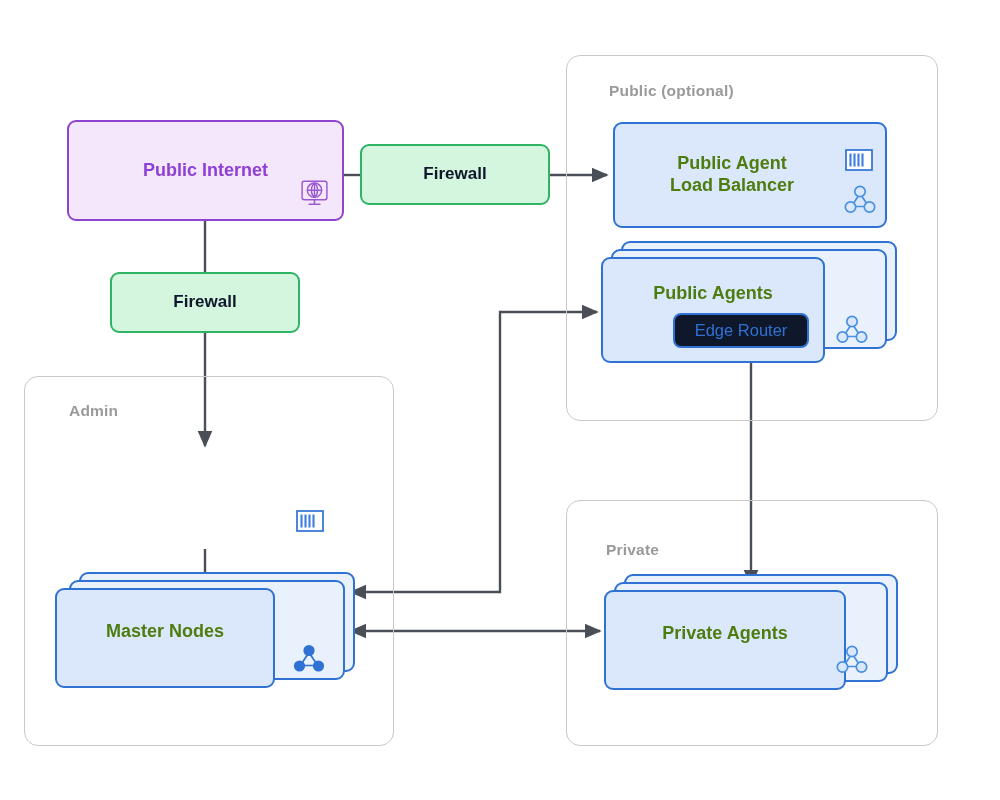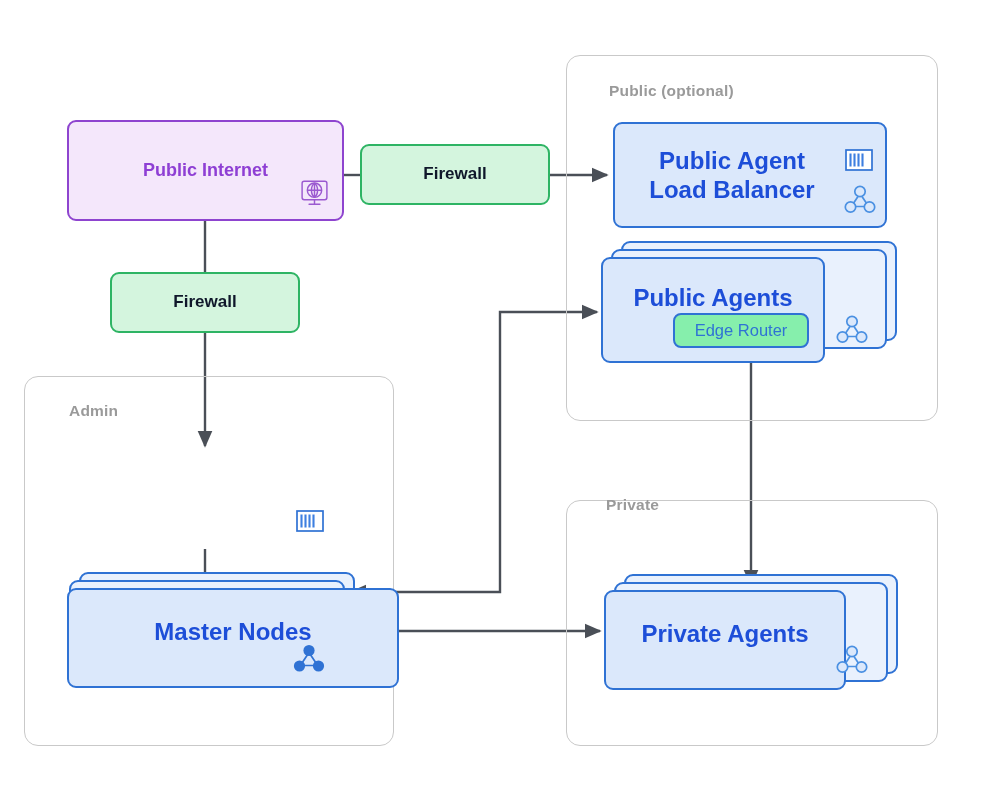--- a/index.html
+++ b/index.html
@@ -48,39 +48,39 @@
   }
   .node-firewall {
     background: #d4f5de;
     border: 2.2px solid #2eb464;
     color: #0f172a;
     font-size: 17px;
   }
   .node-blue {
     background: #dbe8fb;
     border: 2.2px solid #2f72d4;
-    color: #1d4ed8;
-    font-size: 24px;
+    color: #4d7c0f;
+    font-size: 18px;
   }
 
   
   .stack-layer {
     position: absolute;
     background: #e9f1fd;
     border: 2.2px solid #2f72d4;
     border-radius: 9px;
   }
 
   .node-label { pointer-events: none; }
   .node-label.two-line { white-space: pre-line; }
 
   
   .pill {
     position: absolute;
-    background: #86efac;
+    background: #0f172a;
     border: 2.2px solid #2f72d4;
     border-radius: 8px;
     color: #2f72d4;
     font-size: 16.5px;
     font-weight: 400;
     display: flex;
     align-items: center;
     justify-content: center;
   }
 
@@ -120,21 +120,21 @@
     </g>
   </svg>
 
   <div class="group" style="left:566px; top:55px; width:372px; height:366px;"></div>
   <div class="group-label" style="left:609px; top:82px;">Public (optional)</div>
 
   <div class="group" style="left:24px; top:376px; width:370px; height:370px;"></div>
   <div class="group-label" style="left:69px; top:402px;">Admin</div>
 
   <div class="group" style="left:566px; top:500px; width:372px; height:246px;"></div>
-  <div class="group-label" style="left:606px; top:496px;">Private</div>
+  <div class="group-label" style="left:606px; top:541px;">Private</div>
 
   <div class="node node-internet" style="left:67px; top:120px; width:277px; height:101px;">
     <span class="node-label">Public Internet</span>
   </div>
   <span class="icon" style="left:299px; top:178px;">
     <svg width="31" height="31" viewBox="0 0 32 32">
       <g fill="none" stroke="#9b59d0" stroke-width="1.5">
         <rect x="3.2" y="3.4" width="25.6" height="19" rx="2.2"></rect>
         <path d="M16 22.4 L16 26.6 M10.4 27.2 L21.6 27.2" stroke-linecap="round"></path>
         <circle cx="16" cy="12.6" r="7.4" fill="#f4e7fb"></circle>
@@ -207,21 +207,21 @@
         <path d="M5.5,4.5 L5.5,17.5"></path>
         <path d="M9.5,4.5 L9.5,17.5"></path>
         <path d="M13.5,4.5 L13.5,17.5"></path>
         <path d="M17.5,4.5 L17.5,17.5"></path>
       </g>
     </svg>
   </span>
 
   <div class="stack-layer" style="left:79px; top:572px; width:276px; height:100px;"></div>
   <div class="stack-layer" style="left:69px; top:580px; width:276px; height:100px;"></div>
-  <div class="node node-blue" style="left:67px; top:588px; width:332px; height:100px;">
+  <div class="node node-blue" style="left:55px; top:588px; width:220px; height:100px;">
     <span class="node-label" style="transform:translateY(-6px);">Master Nodes</span>
   </div>
   <span class="icon" style="left:292px; top:643px;">
     <svg width="34" height="32" viewBox="0 0 34 32">
       <g stroke="#2f72d4" stroke-width="1.7" fill="none">
         <path d="M17 9.5 L9 21.5 M17 9.5 L25 21.5 M10 22.5 L24 22.5"></path>
       </g>
       <g fill="#2f72d4">
         <circle cx="17" cy="7.5" r="5.6"></circle>
         <circle cx="7.5" cy="23" r="5.6"></circle>

